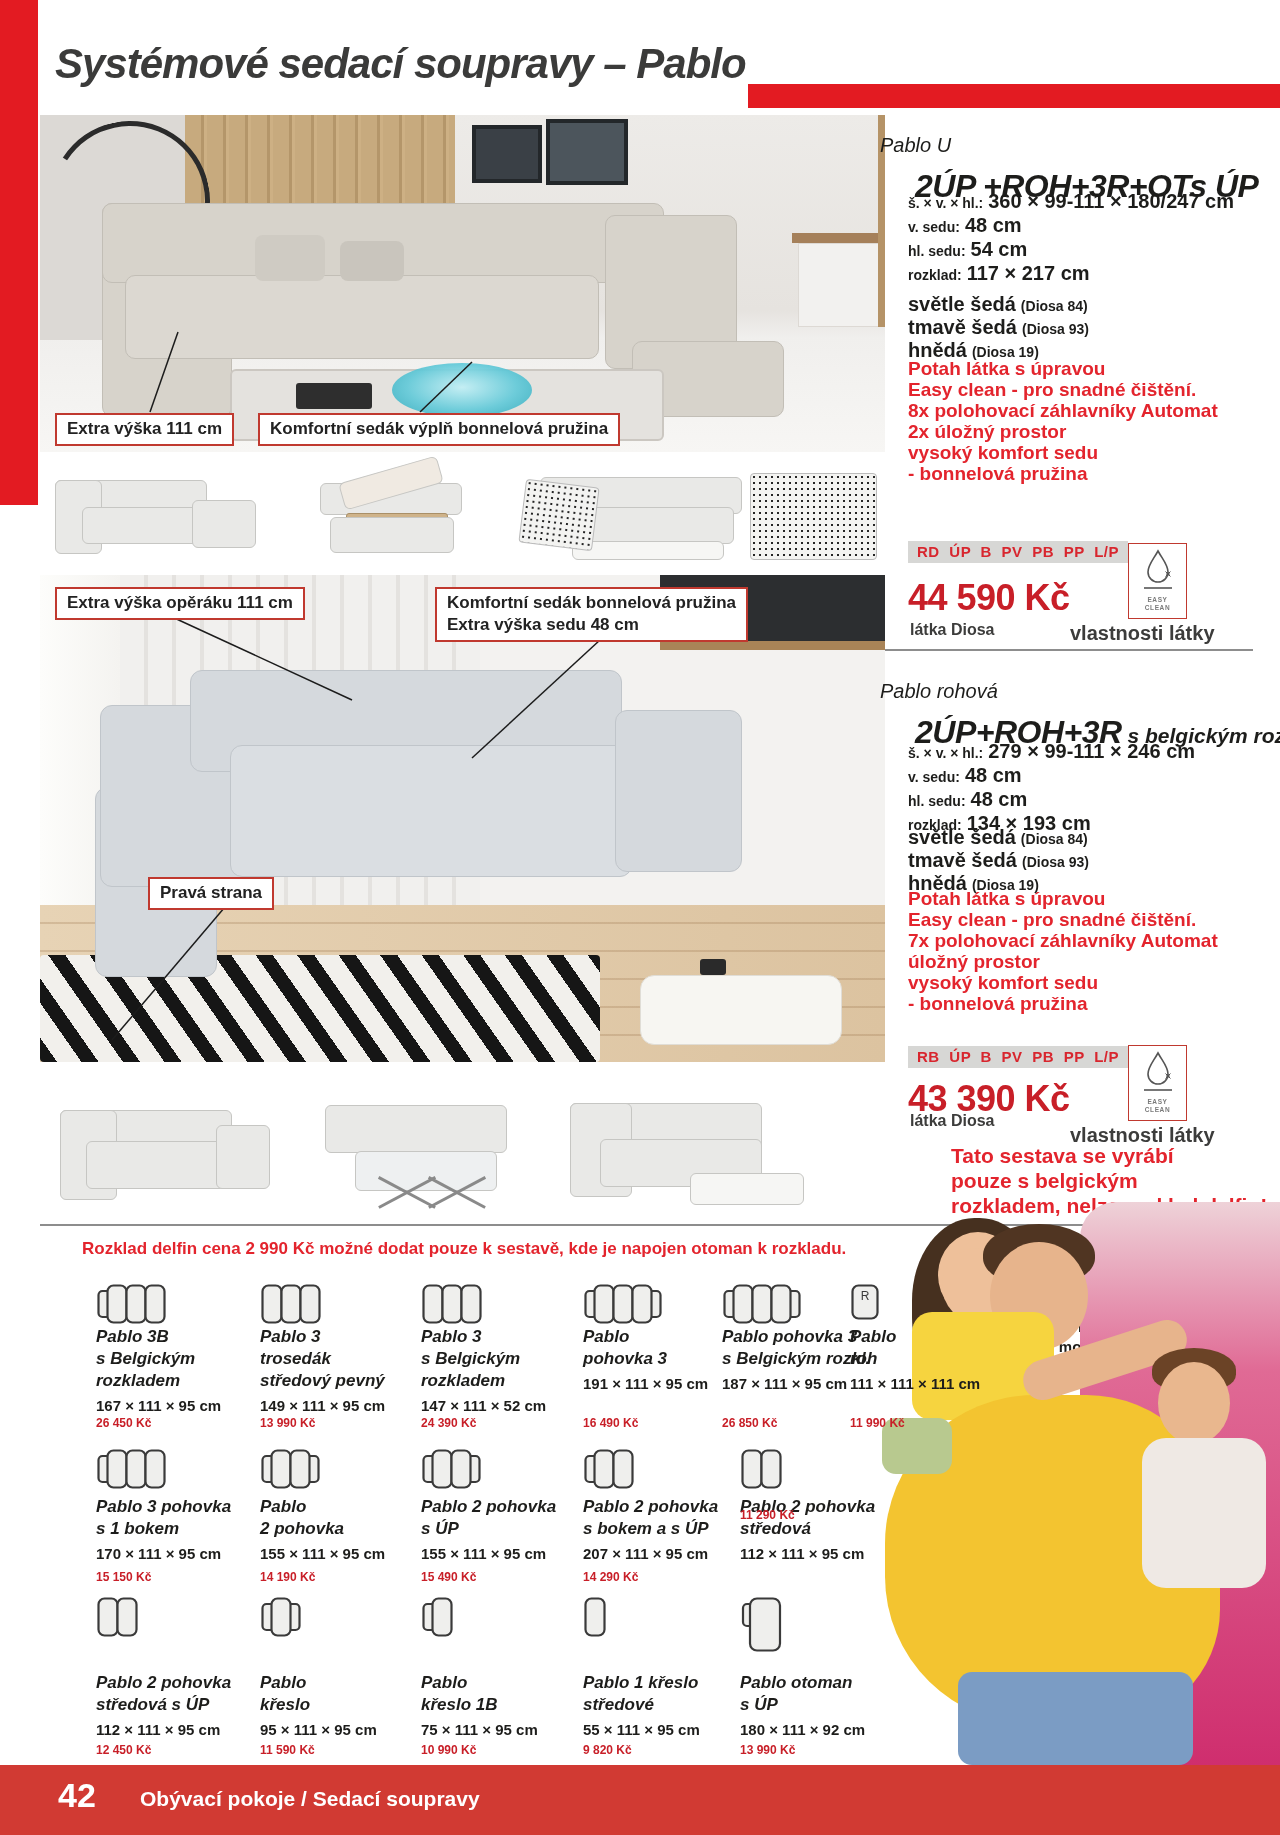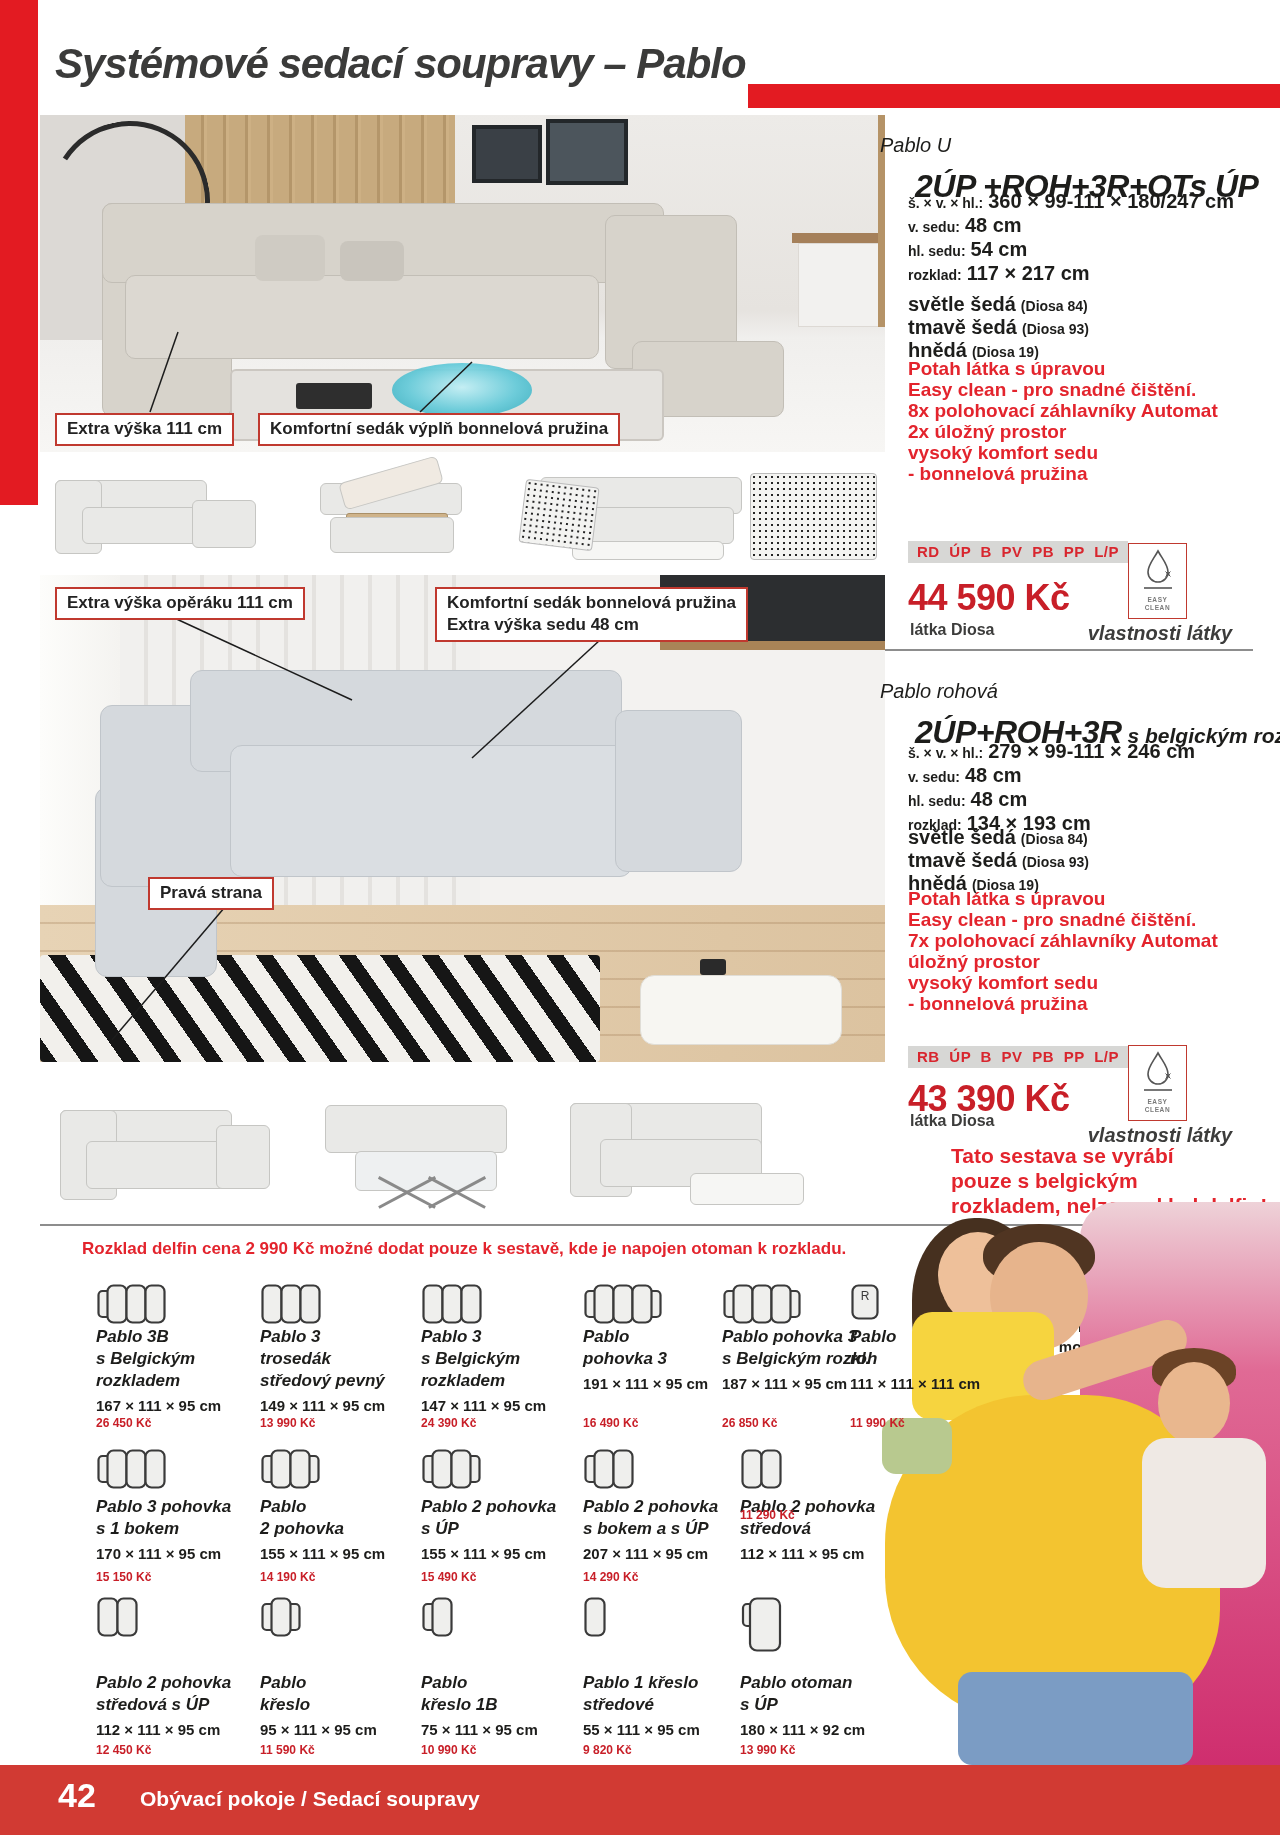--- a/index.html
+++ b/index.html
@@ -78,21 +78,21 @@
   .color-line{line-height:21px;white-space:nowrap;}
   .color-name{font-size:20px;font-weight:bold;color:#1d1d1b;}
   .color-code{font-size:14px;font-weight:600;color:#1d1d1b;margin-left:5px;}
   .features{position:absolute;left:908px;width:372px;}
   .feature-line{font-size:19px;line-height:21px;font-weight:bold;color:#e3242d;white-space:nowrap;}
   .badge{position:absolute;left:908px;background:#d7d7d5;color:#d8262e;font-weight:bold;font-size:15px;padding:2px 9px 3px 9px;letter-spacing:.5px;word-spacing:5px;white-space:nowrap;}
   .price{position:absolute;left:908px;font-size:36px;font-weight:bold;color:#c81f28;letter-spacing:-.5px;white-space:nowrap;}
   .fabric{position:absolute;left:910px;font-size:16px;font-weight:bold;color:#3c3c3b;}
   .ec-box{position:absolute;left:1128px;width:57px;height:74px;border:1.5px solid #c0392f;background:#fff;text-align:center;}
   .ec-label{font-size:6.5px;letter-spacing:.6px;color:#7a7a7a;font-weight:bold;white-space:pre-line;line-height:8px;margin-top:1px;}
-  .props{position:absolute;left:1070px;width:180px;text-align:center;font-size:20px;font-style:italic;font-weight:600;color:#3c3c3b;}
+  .props{position:absolute;left:1070px;width:180px;text-align:left;font-size:20px;font-weight:600;color:#3c3c3b;}
   .warning{position:absolute;left:908px;font-size:21px;font-weight:bold;color:#e3242d;line-height:25px;white-space:pre-line;margin-left:43px;}
   .divider{position:absolute;height:2px;background:#8d8d8d;}
   
   .callout{position:absolute;background:#fff;border:2px solid #c0392f;padding:3px 10px 4px 10px;font-size:17px;font-weight:bold;color:#222;line-height:22px;white-space:pre-line;z-index:6;}
   
   #grid-note{left:82px;top:1239px;font-size:17px;font-weight:bold;color:#e3242d;white-space:nowrap;}
   .note-title{position:absolute;left:978px;top:1278px;font-size:15px;font-weight:bold;color:#1d1d1b;}
   .note-line{position:absolute;left:978px;font-size:15px;font-weight:bold;color:#1d1d1b;white-space:nowrap;}
   .m-icon{position:absolute;}
   .m-name{position:absolute;width:165px;font-size:17px;font-style:italic;font-weight:bold;line-height:22px;color:#1d1d1b;white-space:pre-line;}
@@ -337,21 +337,21 @@
 trosedák
 středový pevný<div class="m-dims">149 × 111 × 95 cm</div></div>
     <div class="m-price" style="left: 260px; top: 1416px;">13 990 Kč</div>
     <div class="m-icon" style="left: 421px; top: 1283px;"><svg width="62" height="42" viewBox="0 0 62 42">
         <rect x="2.5" y="2.5" width="19" height="37" rx="6" fill="#efefed" stroke="#3a3a3a" stroke-width="2.2"></rect>
         <rect x="21.5" y="2.5" width="19" height="37" rx="6" fill="#efefed" stroke="#3a3a3a" stroke-width="2.2"></rect>
         <rect x="40.5" y="2.5" width="19" height="37" rx="6" fill="#efefed" stroke="#3a3a3a" stroke-width="2.2"></rect>
       </svg></div>
     <div class="m-name" style="left: 421px; top: 1326px;">Pablo 3
 s Belgickým
-rozkladem<div class="m-dims">147 × 111 × 95 cm</div></div>
+rozkladem<div class="m-dims">147 × 111 × 52 cm</div></div>
     <div class="m-price" style="left: 421px; top: 1416px;">24 390 Kč</div>
     <div class="m-icon" style="left: 583px; top: 1283px;"><svg width="80" height="42" viewBox="0 0 80 42">
         <rect x="2.5" y="8" width="12" height="26" rx="4" fill="#efefed" stroke="#3a3a3a" stroke-width="2.2"></rect>
         <rect x="65.5" y="8" width="12" height="26" rx="4" fill="#efefed" stroke="#3a3a3a" stroke-width="2.2"></rect>
         <rect x="11.5" y="2.5" width="19" height="37" rx="6" fill="#efefed" stroke="#3a3a3a" stroke-width="2.2"></rect>
         <rect x="30.5" y="2.5" width="19" height="37" rx="6" fill="#efefed" stroke="#3a3a3a" stroke-width="2.2"></rect>
         <rect x="49.5" y="2.5" width="19" height="37" rx="6" fill="#efefed" stroke="#3a3a3a" stroke-width="2.2"></rect>
       </svg></div>
     <div class="m-name" style="left: 583px; top: 1326px;">Pablo
 pohovka 3<div class="m-dims">191 × 111 × 95 cm</div></div>

